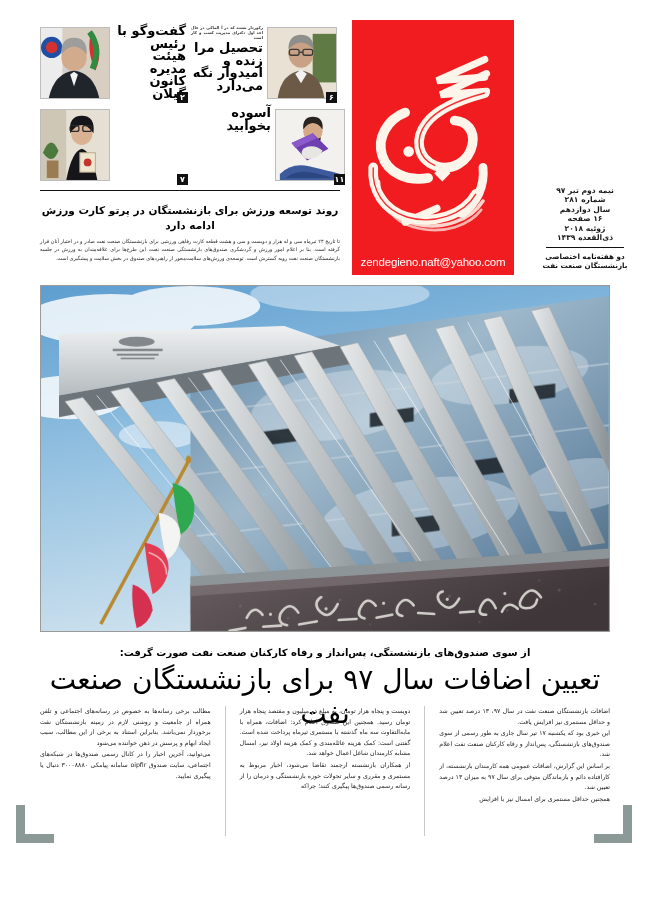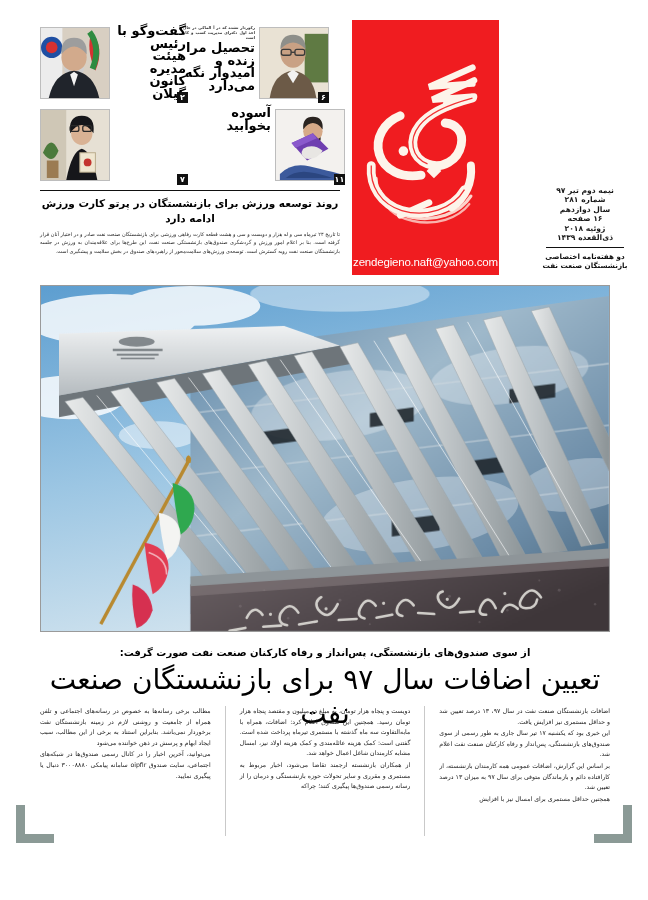--- a/index.html
+++ b/index.html
@@ -18,21 +18,21 @@
   .corner.bl{ left:16px; bottom:57px; }
   .corner.bl::before{ left:0; top:0; width:9px; height:38px; }
   .corner.bl::after{ left:0; bottom:0; width:38px; height:9px; }
   .corner.br{ right:16px; bottom:57px; }
   .corner.br::before{ right:0; top:0; width:9px; height:38px; }
   .corner.br::after{ right:0; bottom:0; width:38px; height:9px; }
 
   
   .masthead{ position:absolute; left:0; top:0; width:648px; height:278px; }
   .logo-panel{
-    position:absolute; left:352px; top:20px; width:147px; height:255px;
+    position:absolute; left:352px; top:20px; width:162px; height:255px;
     background:#f01c20; overflow:hidden;
   }
   .logo-art{ position:absolute; inset:0; }
   .logo-art svg{ width:100%; height:100%; display:block; }
   .logo-email{
     position:absolute; bottom:7px; left:0; width:100%;
     text-align:center; color:#fff; direction:ltr;
     font-size:11.5px; letter-spacing:-0.2px;
     font-family:"Liberation Sans",sans-serif;
   }
@@ -46,21 +46,21 @@
     font-weight:bold;
   }
   .issue-meta .rule{
     height:1px; background:#111; margin:5px 14px 4px 14px;
   }
   .issue-meta .sub{ font-size:7.2px; line-height:9px; font-weight:bold; }
 
   
   .teasers{ position:absolute; left:40px; top:25px; width:305px; height:164px; }
   .teaser{ position:absolute; width:148px; height:78px; }
-  .teaser.t1{ right:16px;   top:0;text-decoration:underline; }
+  .teaser.t1{ right:8px;   top:0;text-decoration:underline; }
   .teaser.t2{ left:0;    top:0; }
   .teaser.t3{ right:0;   top:82px;margin-left:24px; }
   .teaser.t4{ left:0;    top:82px; }
   .teaser .thumb{
     position:absolute; right:0; top:2px; width:70px; height:72px;
     border:1px solid #bdbdbd; overflow:hidden; background:#ddd;
   }
   .teaser.t2 .thumb,.teaser.t4 .thumb{ right:auto; left:0; }
   .teaser .txt{
     position:absolute; right:74px; top:0; width:72px; height:78px;
@@ -79,21 +79,21 @@
   .teaser .pg{
     position:absolute; bottom:0; right:0;
     width:11px; height:11px; background:#111; color:#fff;
     font-size:8px; line-height:11px; text-align:center; font-weight:bold;
   }
 
   
   .banner{ position:absolute; left:40px; top:190px; width:300px; }
   .banner .bhead{
     font-size:10.5px; line-height:15px; font-weight:bold; text-align:center;
-    color:#000; border-top:1.5px solid #111; padding-top:5px; letter-spacing:-0.2px;
+    color:#000; border-top:1.5px solid #111; padding-top:12px; letter-spacing:-0.2px;
   }
   .banner .bbody{
     margin-top:4px; font-size:5.1px; line-height:8.4px; text-align:justify;
     color:#222; direction:rtl;
   }
 
   
   .hero{
     position:absolute; left:40px; top:285px; width:570px; height:347px;
     border:1px solid #9a9a9a; overflow:hidden; background:#8fb7d8;

